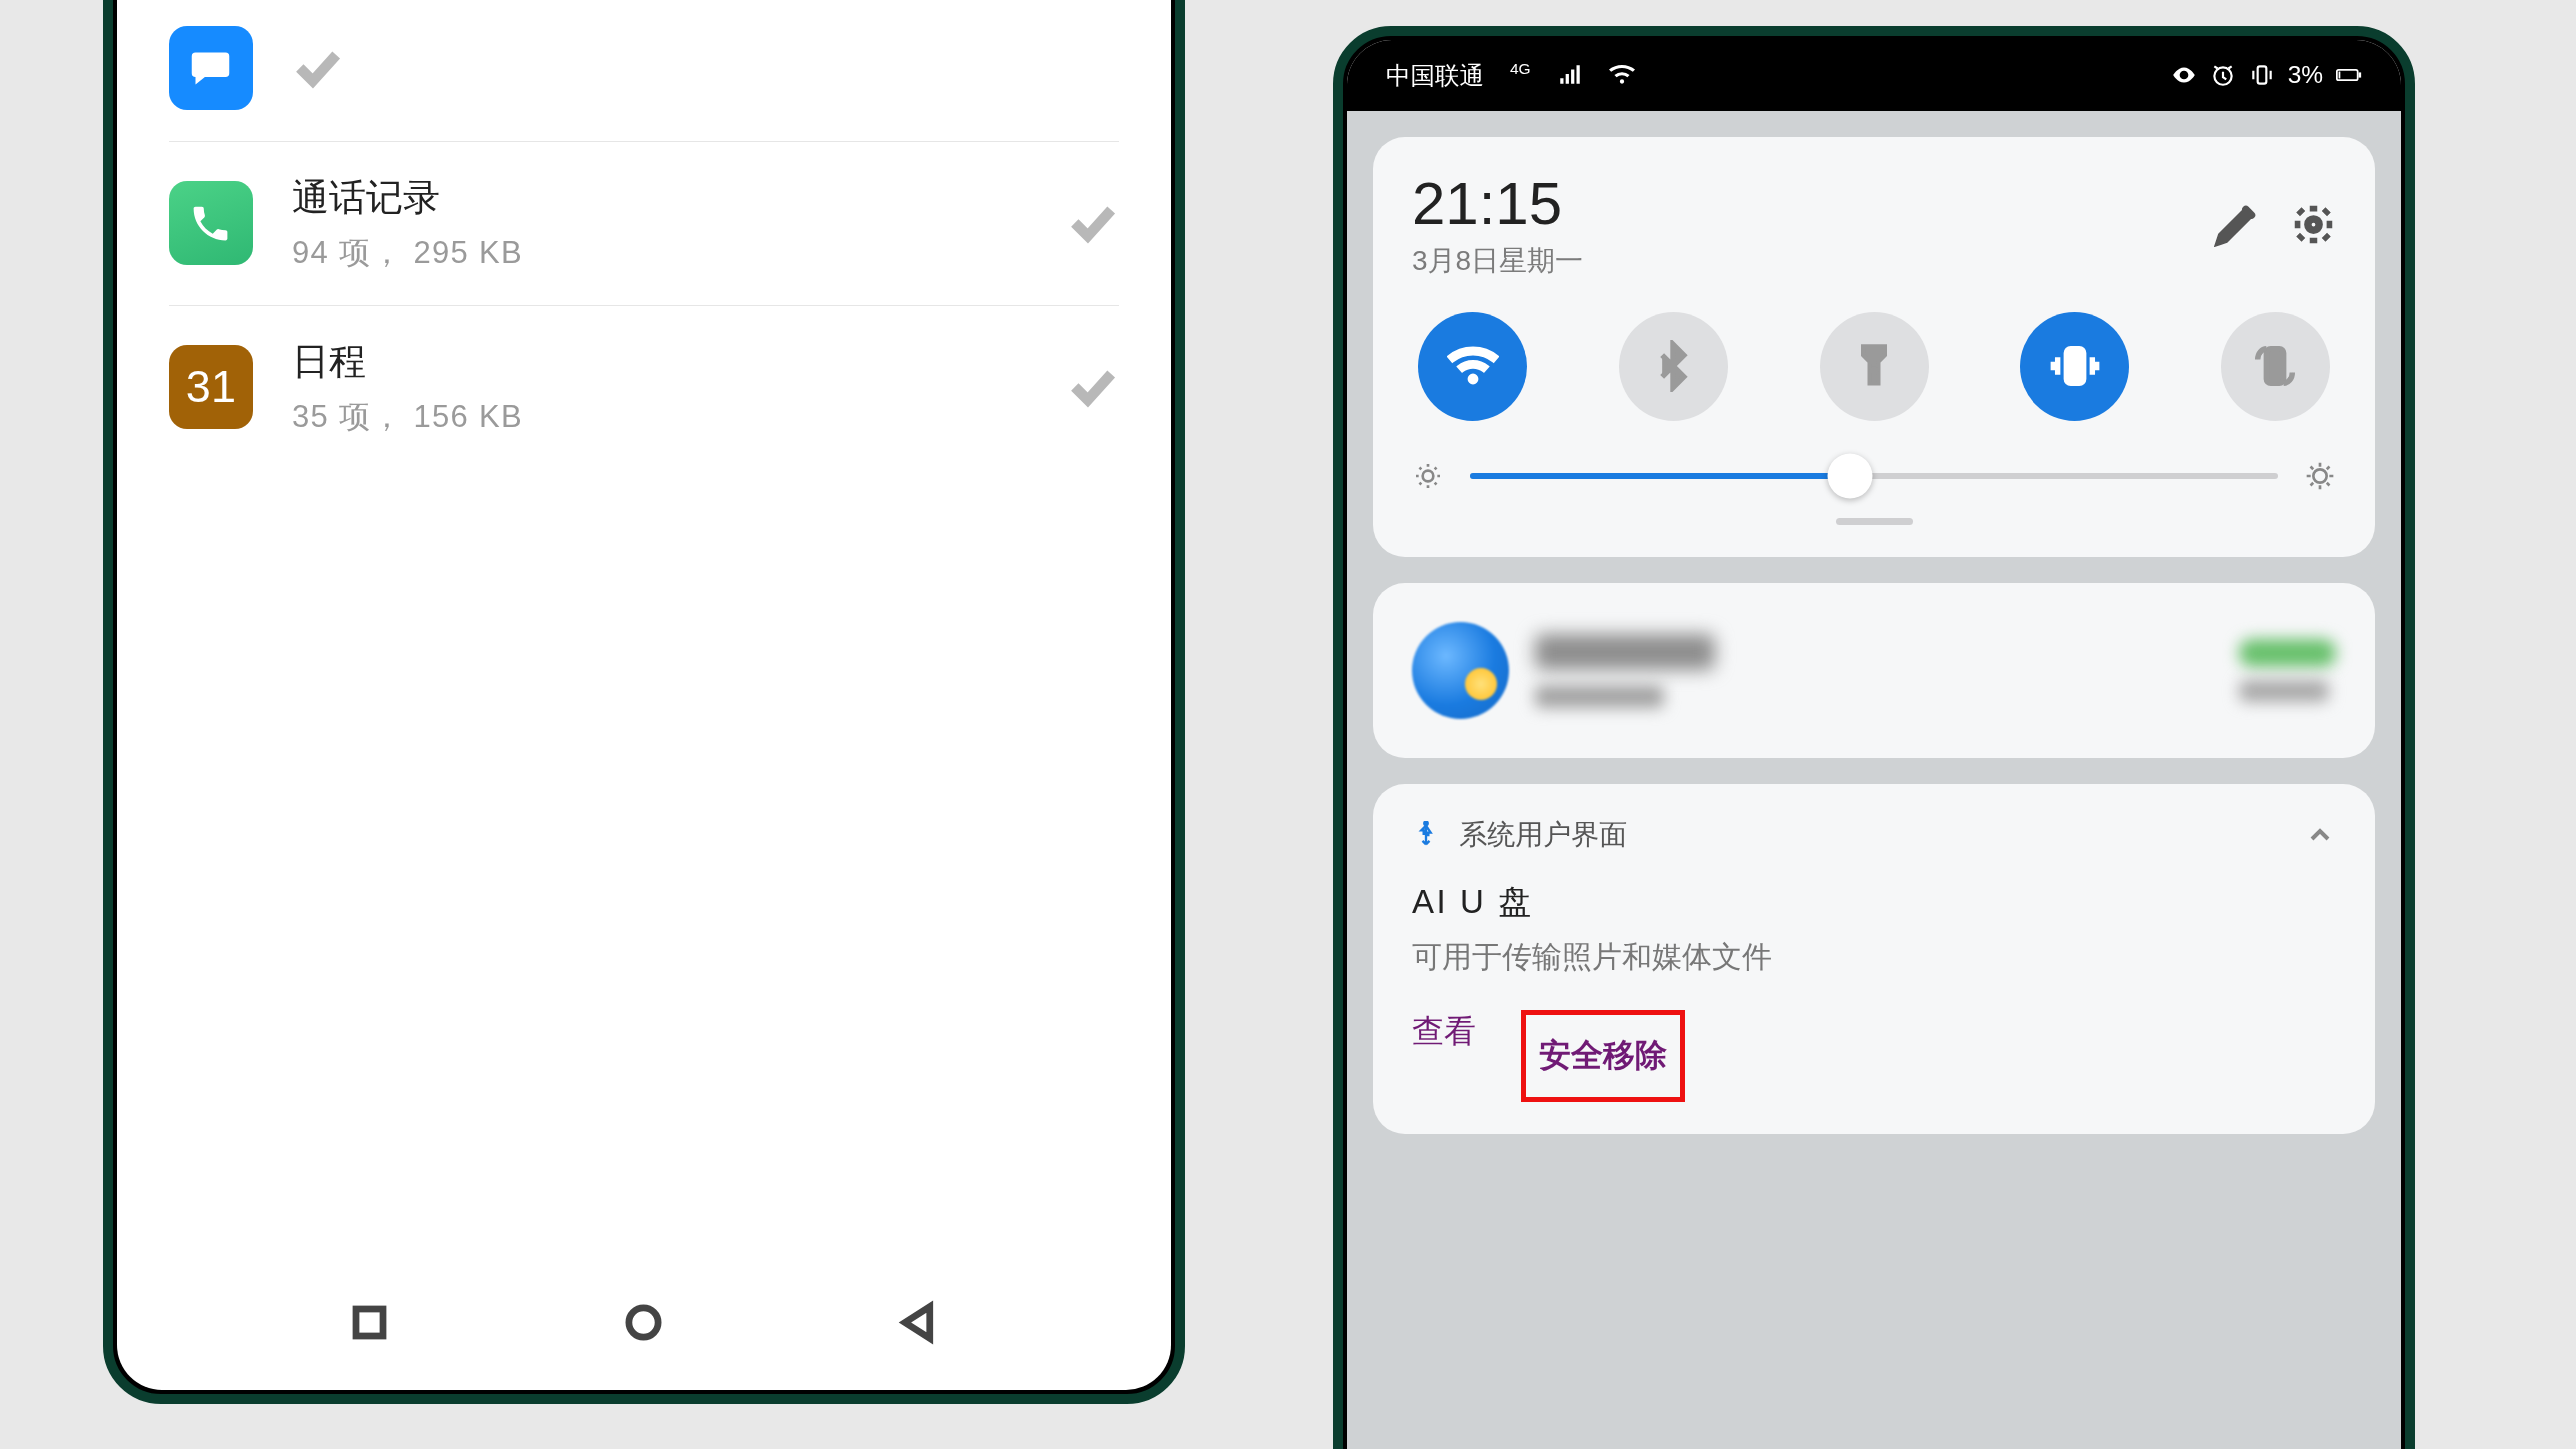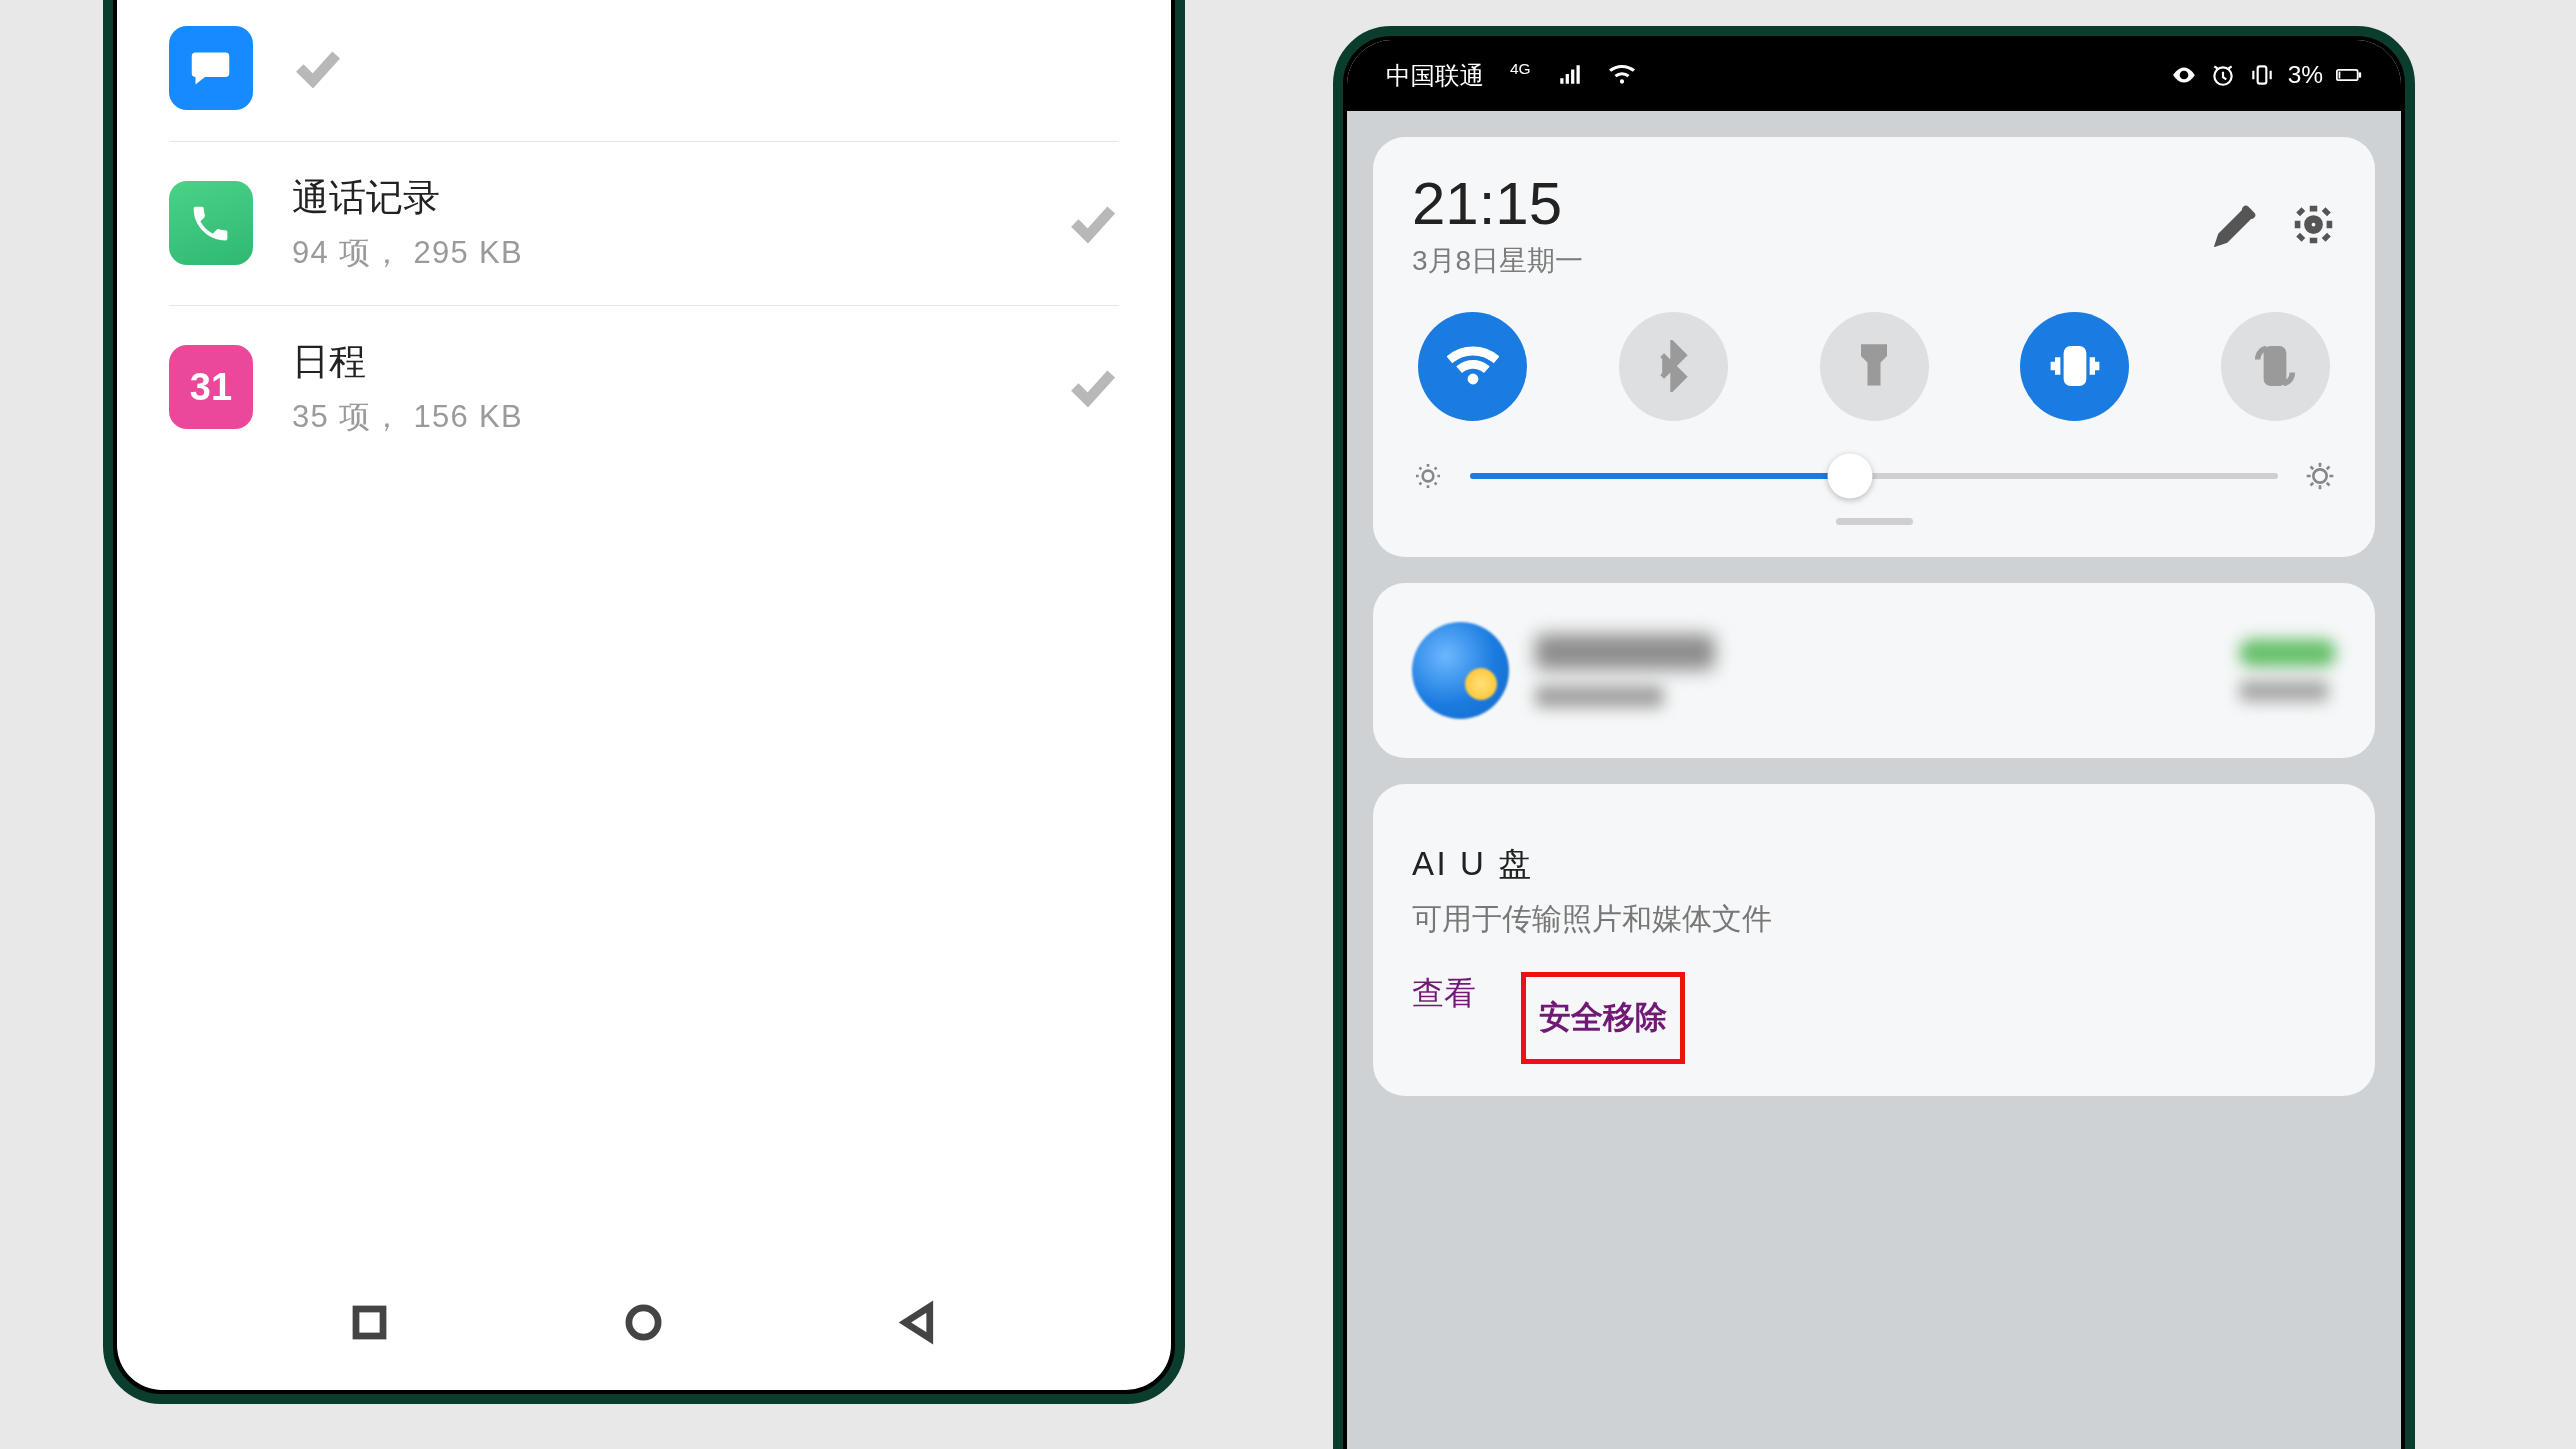--- a/index.html
+++ b/index.html
@@ -183,21 +183,21 @@
         <div class="row-text">
           <div class="row-title">通话记录</div>
           <div class="row-sub">94 项，  295 KB</div>
         </div>
         <svg class="check" viewBox="0 0 40 40">
             <polyline points="6,20 16,30 34,10"></polyline>
           </svg>
       </div>
 
       <div class="row">
-        <div class="app-icon" style="background:#ec4899;color:#fff;font-size:38px;font-weight:700">
+        <div class="app-icon" style="background:#a16207;color:#fff;font-size:45px;font-weight:400">
           <span>31</span>
         </div>
         <div class="row-text">
           <div class="row-title">日程</div>
           <div class="row-sub">35 项，  156 KB</div>
         </div>
         <svg class="check" viewBox="0 0 40 40">
             <polyline points="6,20 16,30 34,10"></polyline>
           </svg>
       </div>
@@ -338,20 +338,30 @@
             </div>
             <div>
               <div class="blur-badge"></div>
               <div class="blur-badge2"></div>
             </div>
           </div>
         </div>
       </div>
 
       <div class="panel" style="position:relative">
+        <div class="usb-head">
+          <svg width="28" height="28" viewBox="0 0 24 24" fill="none" stroke="#1a7be0" stroke-width="2">
+              <path d="M12 2v18M12 20l-3-3M12 20l3-3M12 4l-4 4h2v4M12 4l4 6h-2v3"></path>
+              <circle cx="12" cy="2" r="1.5" fill="#1a7be0"></circle>
+            </svg>
+          <span>系统用户界面</span>
+          <svg class="chev" width="32" height="32" viewBox="0 0 24 24" fill="none" stroke="#888" stroke-width="3">
+              <polyline points="6 15 12 9 18 15"></polyline>
+            </svg>
+        </div>
         <div class="usb-title">AI U 盘</div>
         <div class="usb-desc">可用于传输照片和媒体文件</div>
         <div class="usb-actions">
           <a>查看</a>
           <span class="hl-box">
             <a style="font-weight:600">安全移除</a>
           </span>
         </div>
       </div>
 

